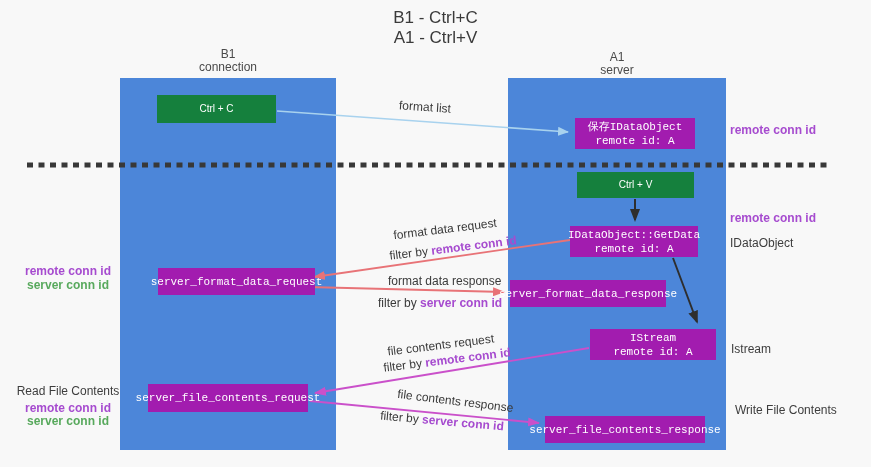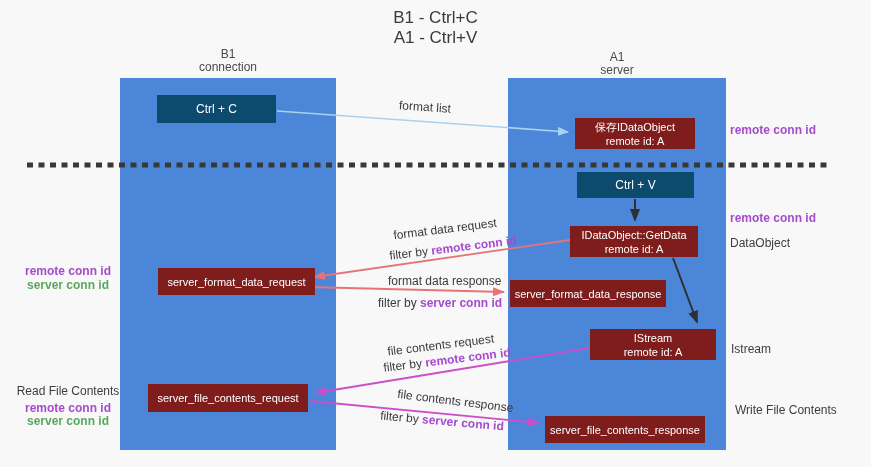--- a/index.html
+++ b/index.html
@@ -18,22 +18,22 @@
     text-align:center;font-size:12px;line-height:13px;color:#4a4a4a;
   }
   .lane{
     background:#4c86d9;
   }
   .node{
     display:flex;flex-direction:column;align-items:center;justify-content:center;
     color:#ffffff;font-size:11px;line-height:14px;text-align:center;
     white-space:nowrap;
   }
-  .node.orange{background:#7f1d1d;}
-  .node.green{background:#0c4a6e;font-size:12px;}
+  .node.orange{background:#a21caf;font-family:Liberation Mono, monospace;}
+  .node.green{background:#15803d;font-size:10px;}
   .edge-label{
     font-size:12px;color:#3a3a3a;white-space:nowrap;transform-origin:center;
   }
   .side-label{font-size:12px;white-space:nowrap;}
   .bold{font-weight:bold;}
   .purple{color:#a64bcf;}
   .green-text{color:#58a95d;}
   .dark{color:#3d3d3d;}
   .left-col{left:8px;width:120px;text-align:center;}
   svg.connectors{position:absolute;left:0;top:0;pointer-events:none;}
@@ -149,21 +149,21 @@
     <span>filter by </span><span class="bold purple">remote conn id</span>
   </div>
 
   <div class="abs edge-label" style="left:397px;top:394px;transform:rotate(7deg);">file contents response</div>
   <div class="abs edge-label" style="left:380px;top:414px;transform:rotate(5deg);">
     <span>filter by </span><span class="bold purple">server conn id</span>
   </div>
 
   <div class="abs side-label bold purple" style="left:730px;top:123px;">remote conn id</div>
   <div class="abs side-label bold purple" style="left:730px;top:211px;">remote conn id</div>
-  <div class="abs side-label dark" style="left:730px;top:236px;">DataObject</div>
+  <div class="abs side-label dark" style="left:730px;top:236px;">IDataObject</div>
   <div class="abs side-label dark" style="left:731px;top:342px;">Istream</div>
   <div class="abs side-label dark" style="left:735px;top:403px;">Write File Contents</div>
 
   <div class="abs side-label bold purple left-col" style="top:264px;">remote conn id</div>
   <div class="abs side-label bold green-text left-col" style="top:278px;">server conn id</div>
 
   <div class="abs side-label dark left-col" style="top:384px;">Read File Contents</div>
   <div class="abs side-label bold purple left-col" style="top:401px;">remote conn id</div>
   <div class="abs side-label bold green-text left-col" style="top:414px;">server conn id</div>
 

